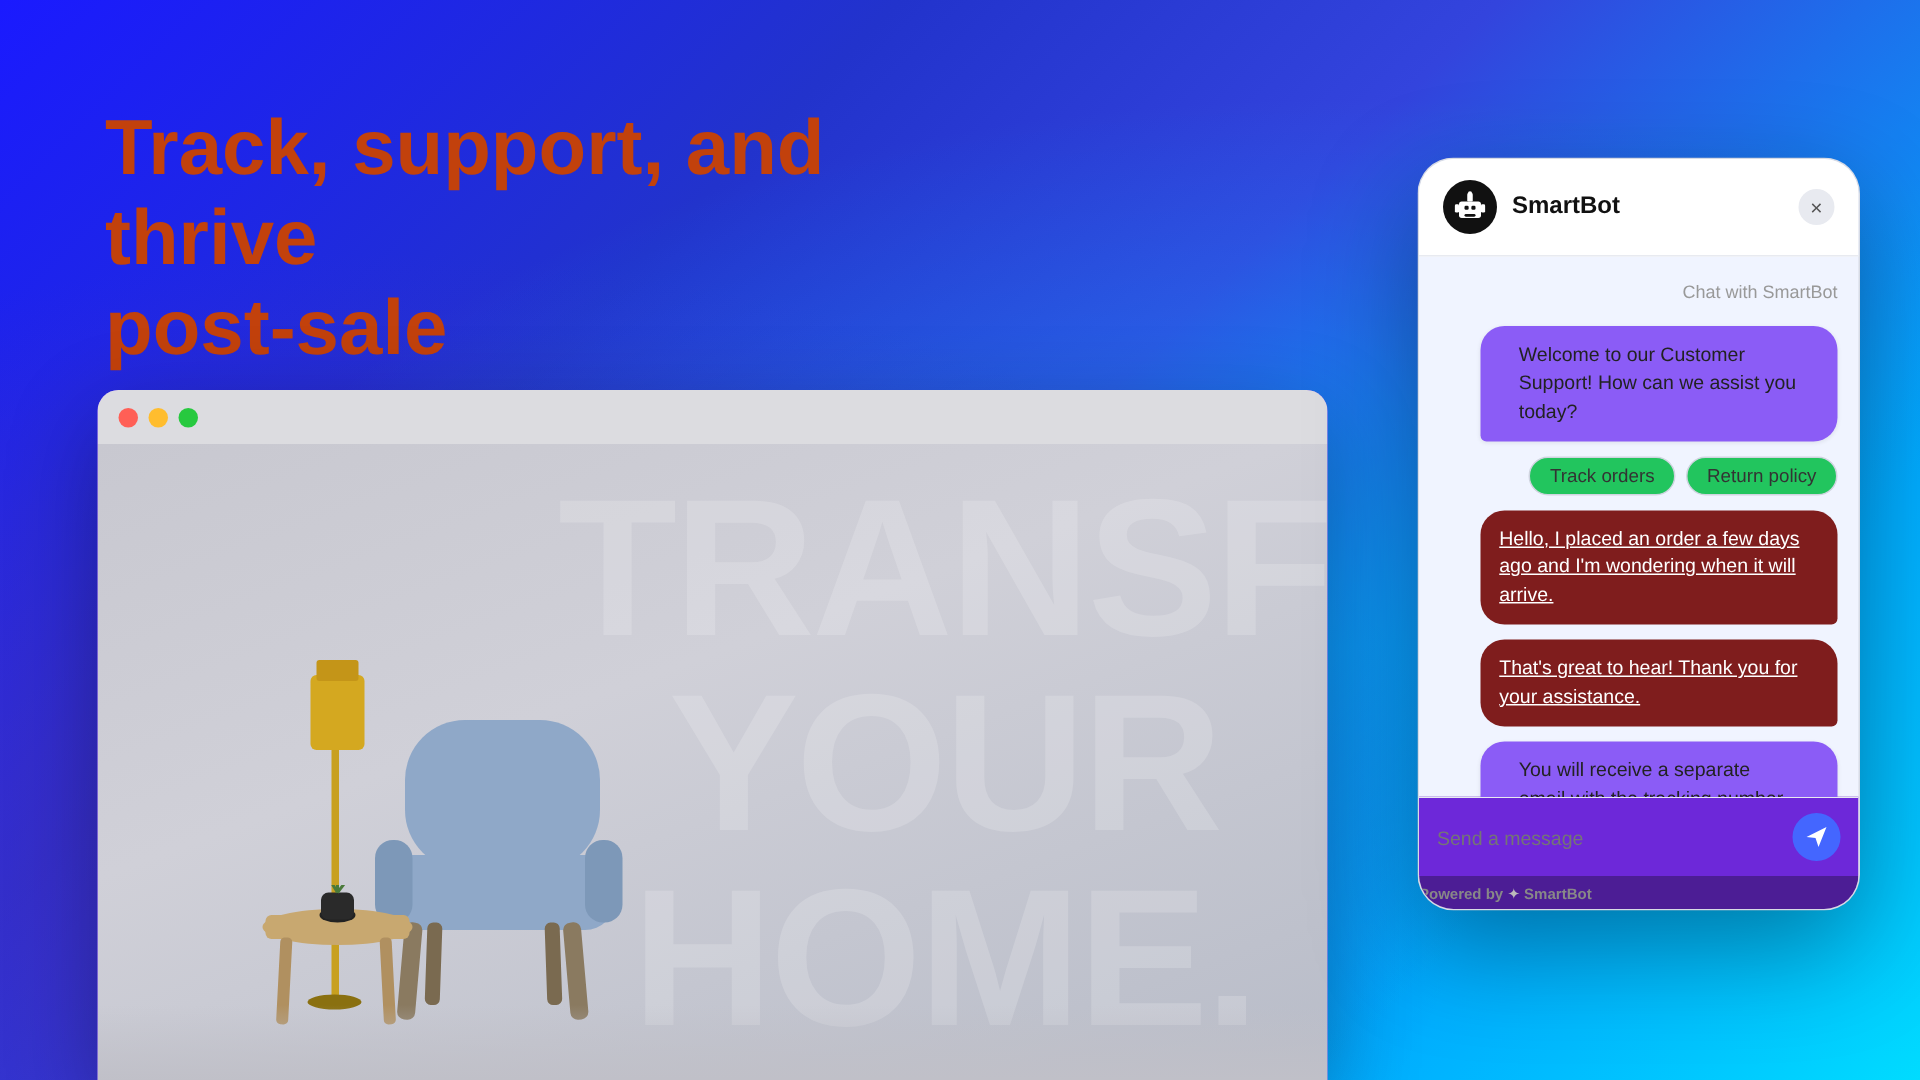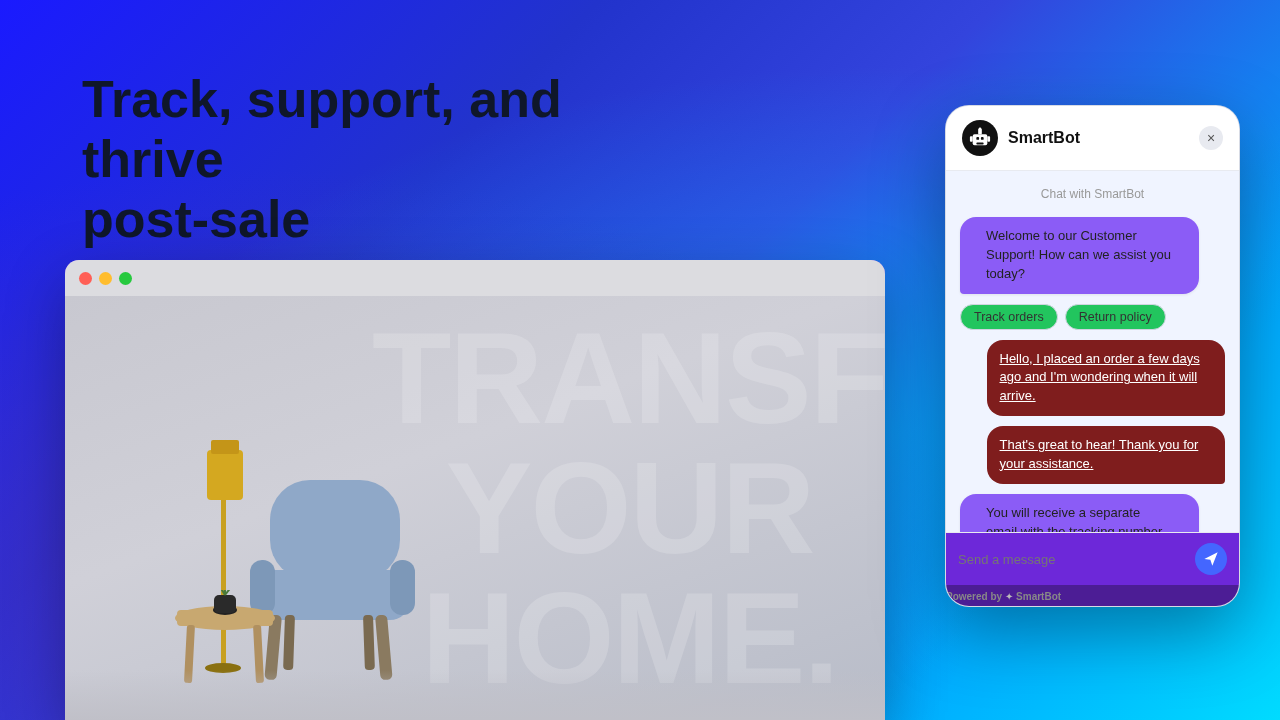--- a/index.html
+++ b/index.html
@@ -19,22 +19,22 @@
       inset: 0;
       background: radial-gradient(ellipse at 70% 60%, rgba(0, 180, 255, 0.5) 0%, transparent 60%),
                   radial-gradient(ellipse at 20% 80%, rgba(80, 40, 200, 0.6) 0%, transparent 50%);
       pointer-events: none;
     }
 
     
     .hero-text {
       position: absolute;
       top: 70px;
-      left: 82px;
-      color: #0f172a;
+      left: 70px;
+      color: #c2410c;
       font-size: 52px;
       font-weight: 800;
       line-height: 1.15;
       max-width: 500px;
       z-index: 2;
     }
 
     
     .browser-mockup {
       position: absolute;
@@ -177,20 +177,21 @@
       color: #555;
     }
 
     .chat-body {
       flex: 1;
       overflow-y: auto;
       padding: 12px 14px;
       display: flex;
       flex-direction: column;
       gap: 10px;
+      align-items: flex-end;
     }
 
     .chat-subheader {
       text-align: center;
       font-size: 12px;
       color: #999;
       padding: 4px 0 6px;
     }
 
     .bot-bubble {

